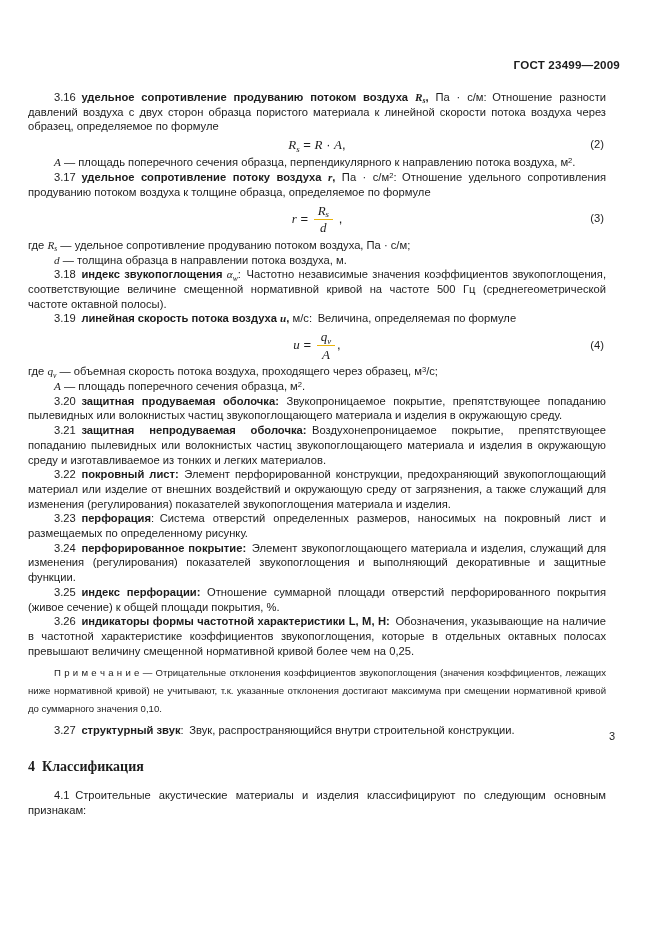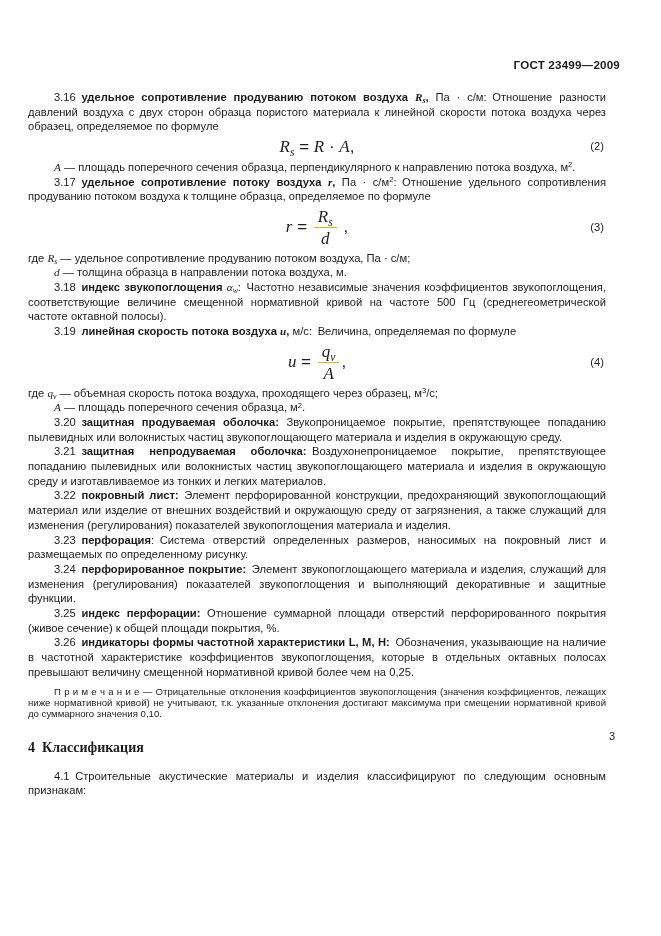--- a/index.html
+++ b/index.html
@@ -16,26 +16,26 @@
   .content { position:absolute; left:28px; top:90px; width:578px; }
   p.para { margin:0; text-align:justify; line-height:14.7px; }
   .indent { text-indent:26px; }
   .spaced { margin-top:6px; }
   .bold { font-weight:bold; }
   .v { font-family:"Liberation Serif","DejaVu Serif",serif; font-style:italic; }
   sub,sup { font-size:0.68em; line-height:0; }
   sub { vertical-align:baseline; position:relative; top:0.32em; }
   sup { vertical-align:baseline; position:relative; top:-0.45em; }
   .formula-row { position:relative; text-align:center; margin:4px 0 3px; line-height:1; }
-  .formula { display:inline-block; font-size:17px; line-height:1.1; }
+  .formula { display:inline-block; font-size:13px; line-height:1.1; }
   .eq-num { position:absolute; right:2px; top:50%; transform:translateY(-50%); font-size:11.2px; }
   .frac { display:inline-block; vertical-align:middle; text-align:center; margin:0 2px; line-height:1.05; }
   .fnum { display:block; border-bottom:1px solid #eab308; padding:0 4px 1.5px; }
   .fden { display:block; padding-top:1.5px; }
-  p.note { margin:6px 0 5px; text-align:justify; text-indent:26px; font-size:9.6px; line-height:11px; }
+  p.note { margin:6px 0 5px; text-align:justify; text-indent:26px; font-size:9.6px; line-height:18px; }
   h2.section-heading {
     margin:21px 0 13px; font-size:14px; font-weight:bold;
     font-family:Liberation Serif, serif;
   }
   p.list-item { margin:16px; line-height:14.7px; padding-left:30px; text-align:left; }
   .page-num { position:absolute; right:46px; bottom:74px; font-size:11px; }
 </style>
 </head>
 <body>
 
@@ -56,20 +56,21 @@
       <p class="para "><span>где </span><span class="v">q</span><sub class="v">v</sub><span> — объемная скорость потока воздуха, проходящего через образец, м</span><sup>3</sup><span>/с;</span></p>
       <p class="para indent"><span class="v">А</span><span> — площадь поперечного сечения образца, м</span><sup>2</sup><span>.</span></p>
       <p class="para indent"><span>3.20 </span><span class="bold">защитная продуваемая оболочка:</span><span> Звукопроницаемое покрытие, препятствующее попаданию пылевидных или волокнистых частиц звукопоглощающего материала и изделия в окружающую среду.</span></p>
       <p class="para indent"><span>3.21 </span><span class="bold">защитная непродуваемая оболочка:</span><span> Воздухонепроницаемое покрытие, препятствующее попаданию пылевидных или волокнистых частиц звукопоглощающего материала и изделия в окружающую среду и изготавливаемое из тонких и легких материалов.</span></p>
       <p class="para indent"><span>3.22 </span><span class="bold">покровный лист:</span><span> Элемент перфорированной конструкции, предохраняющий звукопоглощающий материал или изделие от внешних воздействий и окружающую среду от загрязнения, а также служащий для изменения (регулирования) показателей звукопоглощения материала и изделия.</span></p>
       <p class="para indent"><span>3.23 </span><span class="bold">перфорация</span><span>: Система отверстий определенных размеров, наносимых на покровный лист и размещаемых по определенному рисунку.</span></p>
       <p class="para indent"><span>3.24 </span><span class="bold">перфорированное покрытие:</span><span> Элемент звукопоглощающего материала и изделия, служащий для изменения (регулирования) показателей звукопоглощения и выполняющий декоративные и защитные функции.</span></p>
       <p class="para indent"><span>3.25 </span><span class="bold">индекс перфорации:</span><span> Отношение суммарной площади отверстий перфорированного покрытия (живое сечение) к общей площади покрытия, %.</span></p>
       <p class="para indent"><span>3.26 </span><span class="bold">индикаторы формы частотной характеристики L, M, Н:</span><span> Обозначения, указывающие на наличие в частотной характеристике коэффициентов звукопоглощения, которые в отдельных октавных полосах превышают величину смещенной нормативной кривой более чем на 0,25.</span></p>
       <p class="note"><span>П р и м е ч а н и е — Отрицательные отклонения коэффициентов звукопоглощения (значения коэффициентов, лежащих ниже нормативной кривой) не учитывают, т.к. указанные отклонения достигают максимума при смещении нормативной кривой до суммарного значения 0,10.</span></p>
+      <p class="para indent spaced"><span>3.27 </span><span class="bold">структурный звук</span><span>: Звук, распространяющийся внутри строительной конструкции.</span></p>
       <h2 class="section-heading">4 Классификация</h2>
       <p class="para indent"><span>4.1 Строительные акустические материалы и изделия классифицируют по следующим основным признакам:</span></p>
       <p class="list-item">- назначение;</p>
       <p class="list-item">- форма поставки;</p>
       <p class="list-item">- структура.</p>
       <p class="list-item">- сжимаемость;</p>
     </div>
 
   <div class="page-num">3</div>
 </div>

